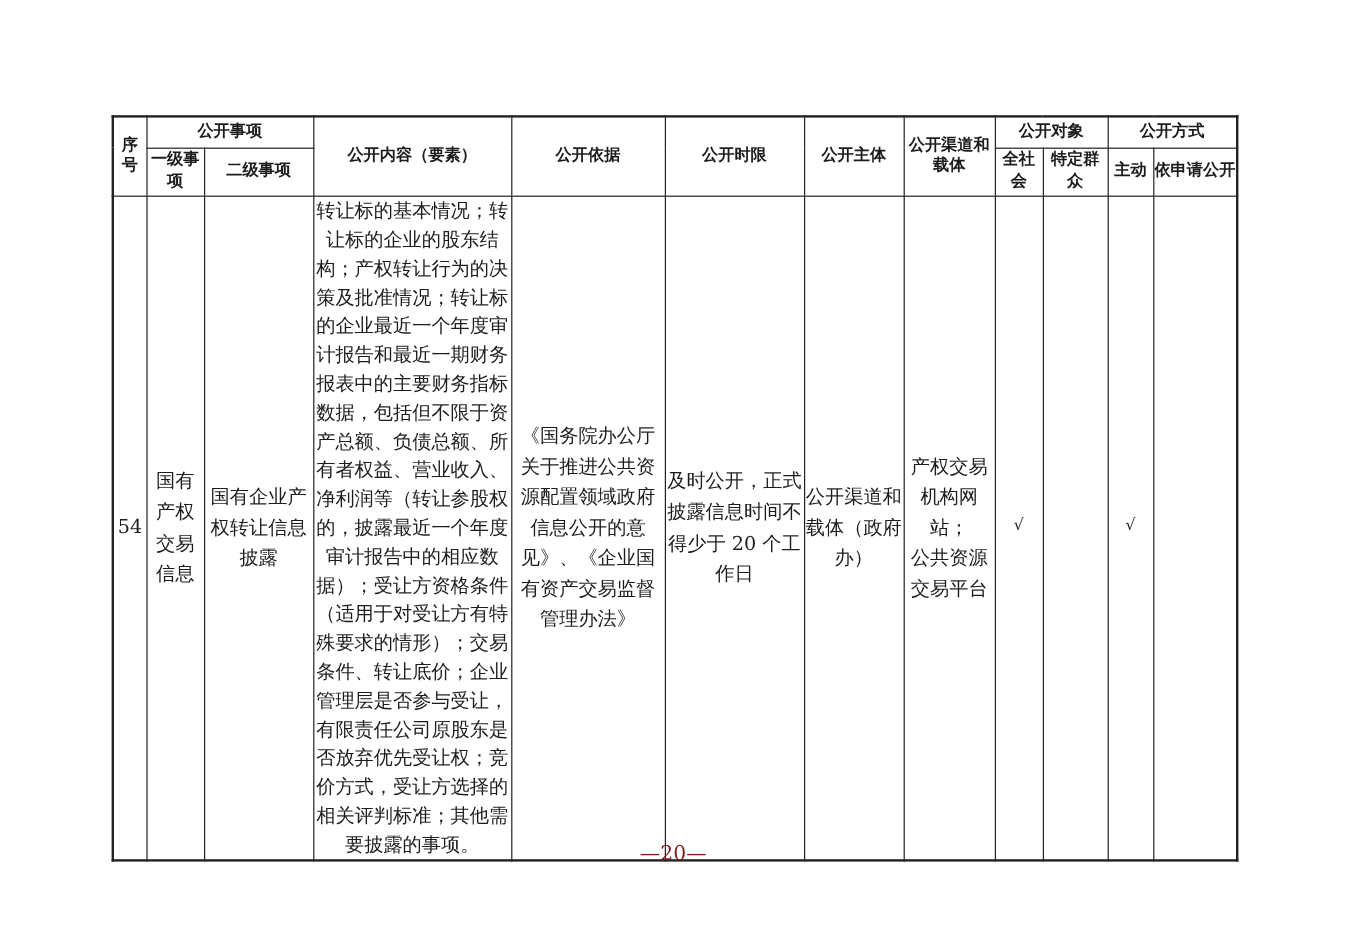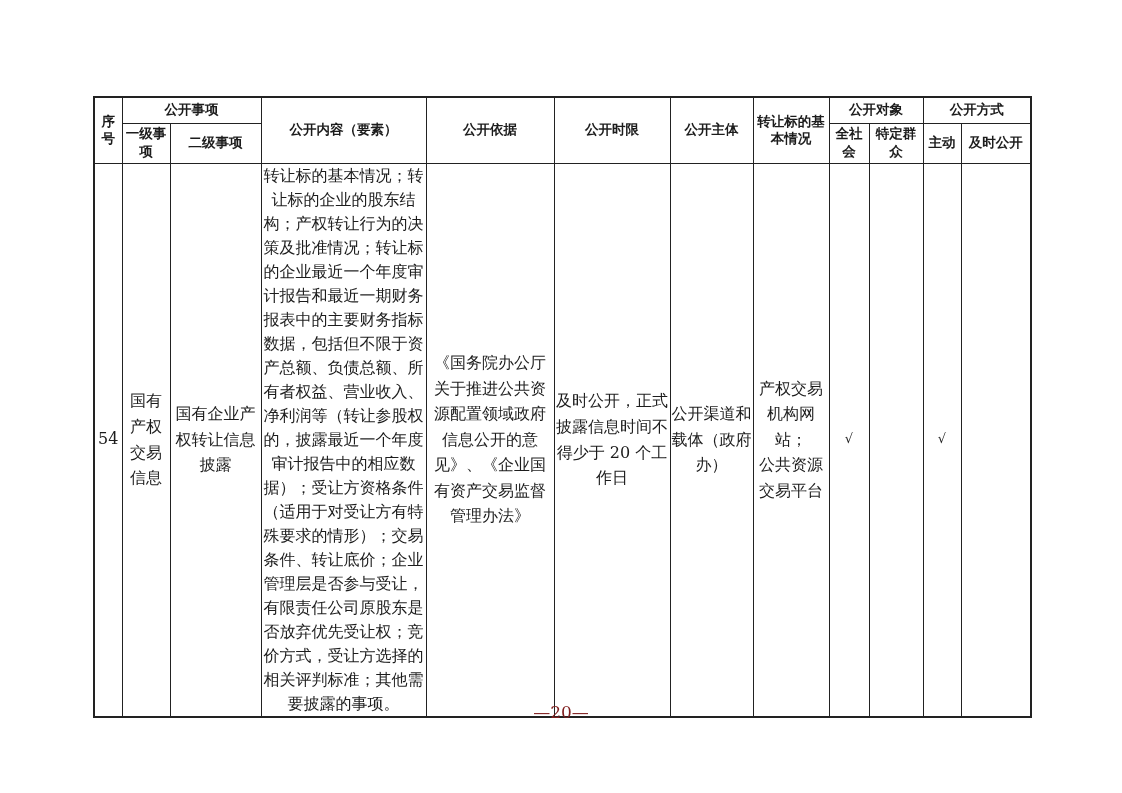--- a/index.html
+++ b/index.html
@@ -119,31 +119,31 @@
       <col style="width:70px">
     </colgroup>
     <thead>
       <tr class="hdr-row-1">
         <th rowspan="2">序号</th>
         <th colspan="2">公开事项</th>
         <th rowspan="2">公开内容（要素）</th>
         <th rowspan="2">公开依据</th>
         <th rowspan="2">公开时限</th>
         <th rowspan="2">公开主体</th>
-        <th rowspan="2">转让标的基本情况</th>
+        <th rowspan="2">公开渠道和载体</th>
         <th colspan="2">公开对象</th>
         <th colspan="2">公开方式</th>
       </tr>
       <tr class="hdr-row-2">
         <th>一级事项</th>
         <th>二级事项</th>
         <th>全社会</th>
         <th>特定群众</th>
         <th>主动</th>
-        <th>及时公开</th>
+        <th>依申请公开</th>
       </tr>
     </thead>
     <tbody>
       <tr class="body-row">
         <td class="cell-seq">54</td>
         <td class="cell-level1">国有产权交易信息</td>
         <td class="cell-level2">国有企业产权转让信息披露</td>
         <td class="cell-content">转让标的基本情况；转让标的企业的股东结构；产权转让行为的决策及批准情况；转让标的企业最近一个年度审计报告和最近一期财务报表中的主要财务指标数据，包括但不限于资产总额、负债总额、所有者权益、营业收入、净利润等（转让参股权的，披露最近一个年度审计报告中的相应数据）；受让方资格条件（适用于对受让方有特殊要求的情形）；交易条件、转让底价；企业管理层是否参与受让，有限责任公司原股东是否放弃优先受让权；竞价方式，受让方选择的相关评判标准；其他需要披露的事项。</td>
         <td class="cell-basis">《国务院办公厅关于推进公共资源配置领域政府信息公开的意见》、《企业国有资产交易监督管理办法》</td>
         <td class="cell-time">及时公开，正式披露信息时间不得少于 20 个工作日</td>

